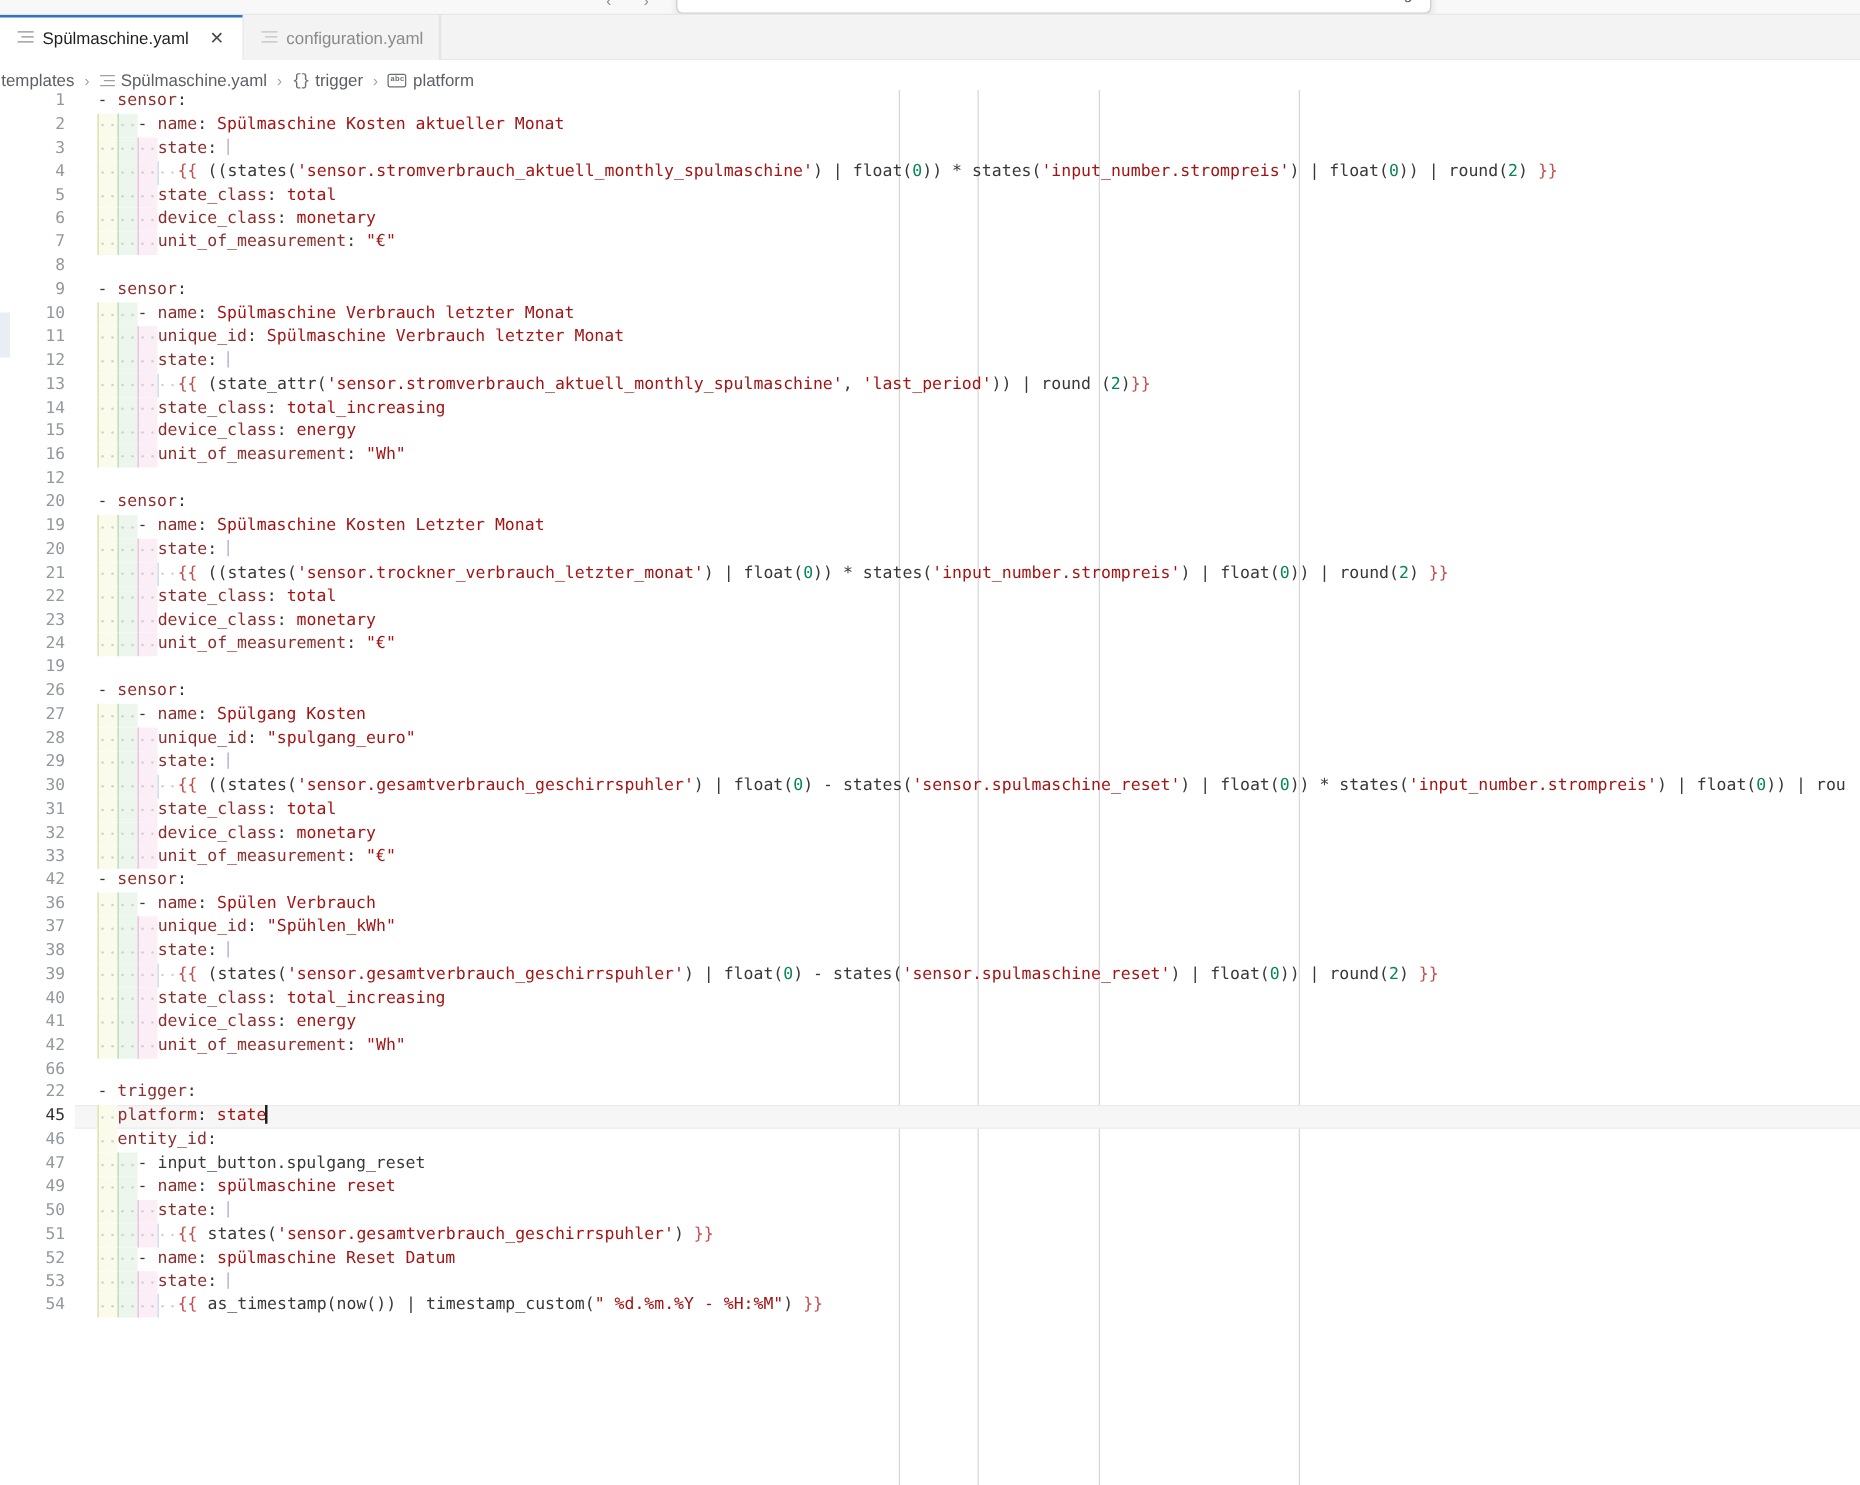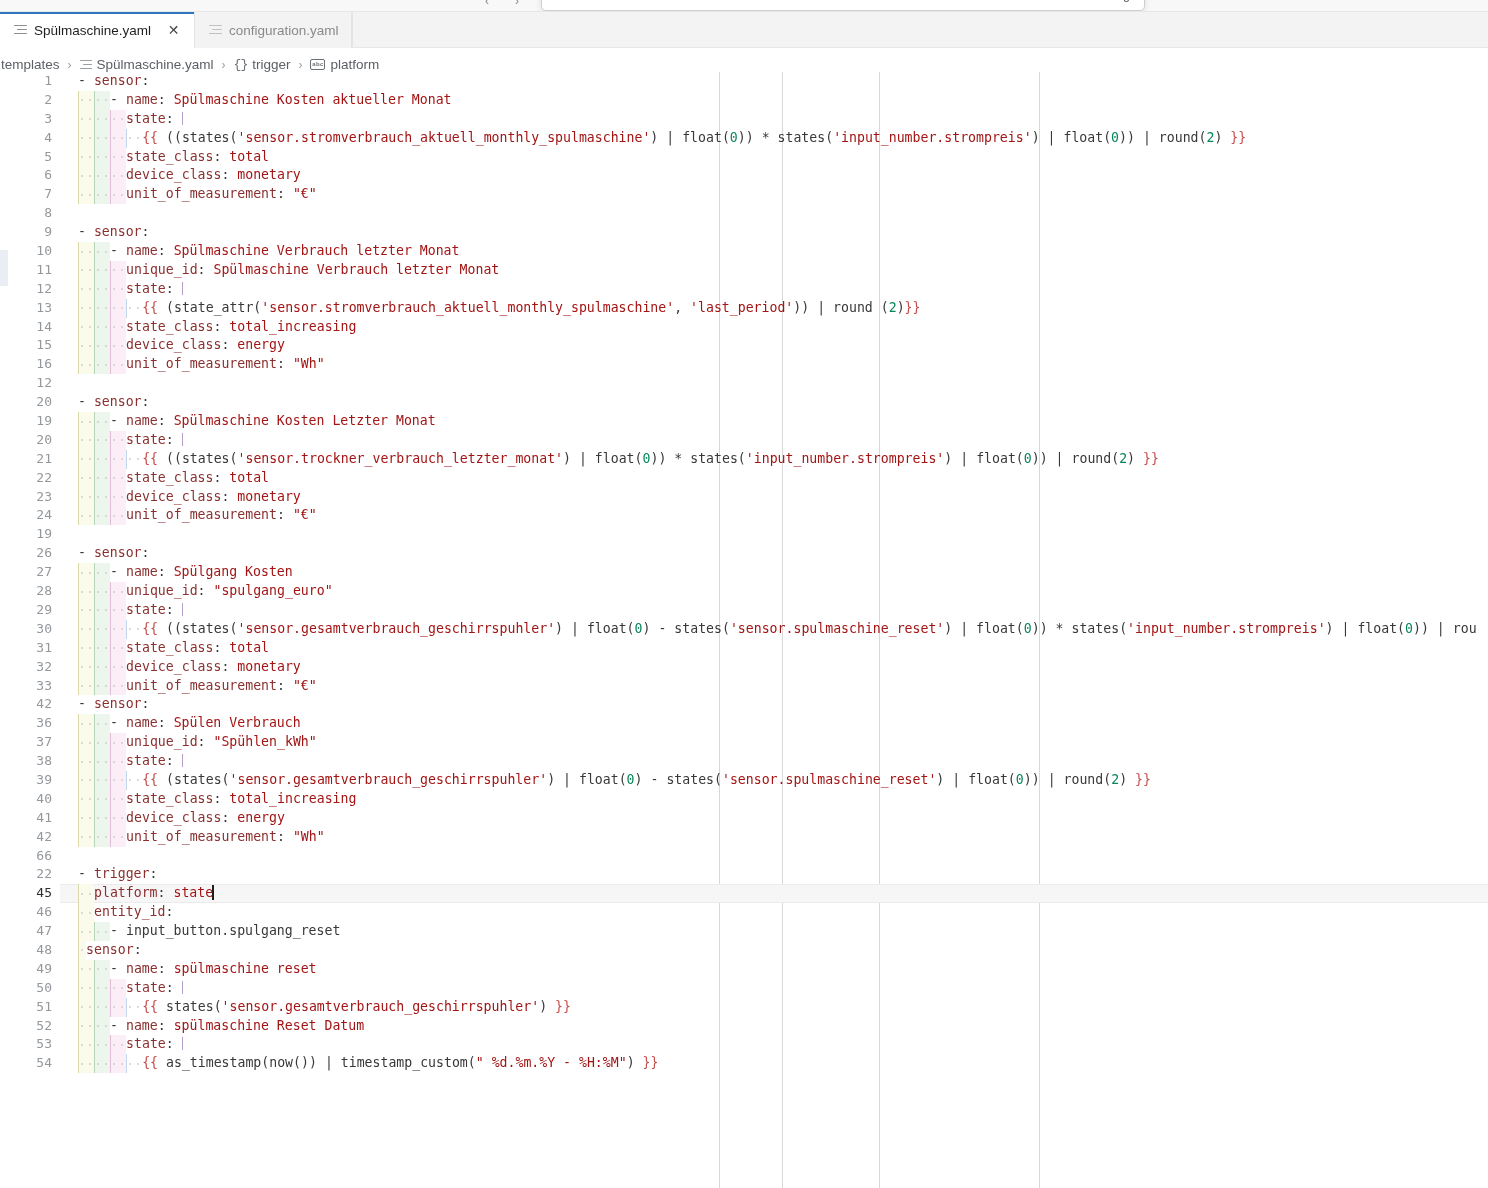--- a/index.html
+++ b/index.html
@@ -244,21 +244,20 @@
         <div class="line"><div class="band b1" style="left:78px;width:16.04px"></div><div class="gline g1" style="left:78px"></div><div class="band b2" style="left:94.03999999999999px;width:16.04px"></div><div class="gline g2" style="left:94.03999999999999px"></div><div class="band b3" style="left:110.08px;width:16.04px"></div><div class="gline g3" style="left:110.08px"></div><div style="position:absolute;top:8.5px;width:2px;height:2px;border-radius:50%;background:#cfcfcf;left:81px"></div><div style="position:absolute;top:8.5px;width:2px;height:2px;border-radius:50%;background:#cfcfcf;left:89.02px"></div><div style="position:absolute;top:8.5px;width:2px;height:2px;border-radius:50%;background:#cfcfcf;left:97.03999999999999px"></div><div style="position:absolute;top:8.5px;width:2px;height:2px;border-radius:50%;background:#cfcfcf;left:105.06px"></div><div style="position:absolute;top:8.5px;width:2px;height:2px;border-radius:50%;background:#cfcfcf;left:113.08px"></div><div style="position:absolute;top:8.5px;width:2px;height:2px;border-radius:50%;background:#cfcfcf;left:121.1px"></div><span class="ln">38</span><span class="code" style="left:126.12px"><span class="t-key">state</span><span class="t-punct">:</span> <span class="ws-cursor"></span></span></div>
         <div class="line"><div class="band b1" style="left:78px;width:16.04px"></div><div class="gline g1" style="left:78px"></div><div class="band b2" style="left:94.03999999999999px;width:16.04px"></div><div class="gline g2" style="left:94.03999999999999px"></div><div class="band b3" style="left:110.08px;width:16.04px"></div><div class="gline g3" style="left:110.08px"></div><div class="gline g4" style="left:126.12px"></div><div style="position:absolute;top:8.5px;width:2px;height:2px;border-radius:50%;background:#cfcfcf;left:81px"></div><div style="position:absolute;top:8.5px;width:2px;height:2px;border-radius:50%;background:#cfcfcf;left:89.02px"></div><div style="position:absolute;top:8.5px;width:2px;height:2px;border-radius:50%;background:#cfcfcf;left:97.03999999999999px"></div><div style="position:absolute;top:8.5px;width:2px;height:2px;border-radius:50%;background:#cfcfcf;left:105.06px"></div><div style="position:absolute;top:8.5px;width:2px;height:2px;border-radius:50%;background:#cfcfcf;left:113.08px"></div><div style="position:absolute;top:8.5px;width:2px;height:2px;border-radius:50%;background:#cfcfcf;left:121.1px"></div><div style="position:absolute;top:8.5px;width:2px;height:2px;border-radius:50%;background:#cfcfcf;left:129.12px"></div><div style="position:absolute;top:8.5px;width:2px;height:2px;border-radius:50%;background:#cfcfcf;left:137.14px"></div><span class="ln">39</span><span class="code" style="left:142.16px"><span class="t-tmpl">{{</span><span class="t-op"> </span><span class="t-op">(</span><span class="t-fn">states</span><span class="t-op">(</span><span class="t-str">'sensor.gesamtverbrauch_geschirrspuhler'</span><span class="t-op">)</span><span class="t-op"> </span><span class="t-op">|</span><span class="t-op"> </span><span class="t-fn">float</span><span class="t-op">(</span><span class="t-num">0</span><span class="t-op">)</span><span class="t-op"> </span><span class="t-op">-</span><span class="t-op"> </span><span class="t-fn">states</span><span class="t-op">(</span><span class="t-str">'sensor.spulmaschine_reset'</span><span class="t-op">)</span><span class="t-op"> </span><span class="t-op">|</span><span class="t-op"> </span><span class="t-fn">float</span><span class="t-op">(</span><span class="t-num">0</span><span class="t-op">)</span><span class="t-op">)</span><span class="t-op"> </span><span class="t-op">|</span><span class="t-op"> </span><span class="t-fn">round</span><span class="t-op">(</span><span class="t-num">2</span><span class="t-op">)</span><span class="t-op"> </span><span class="t-tmpl">}}</span></span></div>
         <div class="line"><div class="band b1" style="left:78px;width:16.04px"></div><div class="gline g1" style="left:78px"></div><div class="band b2" style="left:94.03999999999999px;width:16.04px"></div><div class="gline g2" style="left:94.03999999999999px"></div><div class="band b3" style="left:110.08px;width:16.04px"></div><div class="gline g3" style="left:110.08px"></div><div style="position:absolute;top:8.5px;width:2px;height:2px;border-radius:50%;background:#cfcfcf;left:81px"></div><div style="position:absolute;top:8.5px;width:2px;height:2px;border-radius:50%;background:#cfcfcf;left:89.02px"></div><div style="position:absolute;top:8.5px;width:2px;height:2px;border-radius:50%;background:#cfcfcf;left:97.03999999999999px"></div><div style="position:absolute;top:8.5px;width:2px;height:2px;border-radius:50%;background:#cfcfcf;left:105.06px"></div><div style="position:absolute;top:8.5px;width:2px;height:2px;border-radius:50%;background:#cfcfcf;left:113.08px"></div><div style="position:absolute;top:8.5px;width:2px;height:2px;border-radius:50%;background:#cfcfcf;left:121.1px"></div><span class="ln">40</span><span class="code" style="left:126.12px"><span class="t-key">state_class</span><span class="t-punct">:</span> <span class="t-val">total_increasing</span></span></div>
         <div class="line"><div class="band b1" style="left:78px;width:16.04px"></div><div class="gline g1" style="left:78px"></div><div class="band b2" style="left:94.03999999999999px;width:16.04px"></div><div class="gline g2" style="left:94.03999999999999px"></div><div class="band b3" style="left:110.08px;width:16.04px"></div><div class="gline g3" style="left:110.08px"></div><div style="position:absolute;top:8.5px;width:2px;height:2px;border-radius:50%;background:#cfcfcf;left:81px"></div><div style="position:absolute;top:8.5px;width:2px;height:2px;border-radius:50%;background:#cfcfcf;left:89.02px"></div><div style="position:absolute;top:8.5px;width:2px;height:2px;border-radius:50%;background:#cfcfcf;left:97.03999999999999px"></div><div style="position:absolute;top:8.5px;width:2px;height:2px;border-radius:50%;background:#cfcfcf;left:105.06px"></div><div style="position:absolute;top:8.5px;width:2px;height:2px;border-radius:50%;background:#cfcfcf;left:113.08px"></div><div style="position:absolute;top:8.5px;width:2px;height:2px;border-radius:50%;background:#cfcfcf;left:121.1px"></div><span class="ln">41</span><span class="code" style="left:126.12px"><span class="t-key">device_class</span><span class="t-punct">:</span> <span class="t-val">energy</span></span></div>
         <div class="line"><div class="band b1" style="left:78px;width:16.04px"></div><div class="gline g1" style="left:78px"></div><div class="band b2" style="left:94.03999999999999px;width:16.04px"></div><div class="gline g2" style="left:94.03999999999999px"></div><div class="band b3" style="left:110.08px;width:16.04px"></div><div class="gline g3" style="left:110.08px"></div><div style="position:absolute;top:8.5px;width:2px;height:2px;border-radius:50%;background:#cfcfcf;left:81px"></div><div style="position:absolute;top:8.5px;width:2px;height:2px;border-radius:50%;background:#cfcfcf;left:89.02px"></div><div style="position:absolute;top:8.5px;width:2px;height:2px;border-radius:50%;background:#cfcfcf;left:97.03999999999999px"></div><div style="position:absolute;top:8.5px;width:2px;height:2px;border-radius:50%;background:#cfcfcf;left:105.06px"></div><div style="position:absolute;top:8.5px;width:2px;height:2px;border-radius:50%;background:#cfcfcf;left:113.08px"></div><div style="position:absolute;top:8.5px;width:2px;height:2px;border-radius:50%;background:#cfcfcf;left:121.1px"></div><span class="ln">42</span><span class="code" style="left:126.12px"><span class="t-key">unit_of_measurement</span><span class="t-punct">:</span> <span class="t-val">"Wh"</span></span></div>
         <div class="line"><span class="ln">66</span><span class="code" style="left:78px"></span></div>
         <div class="line"><span class="ln">22</span><span class="code" style="left:78px"><span class="t-dash">- </span><span class="t-key">trigger</span><span class="t-punct">:</span></span></div>
         <div class="line current"><div class="band b1" style="left:78px;width:16.04px"></div><div class="gline g1" style="left:78px"></div><div style="position:absolute;top:8.5px;width:2px;height:2px;border-radius:50%;background:#cfcfcf;left:81px"></div><div style="position:absolute;top:8.5px;width:2px;height:2px;border-radius:50%;background:#cfcfcf;left:89.02px"></div><span class="ln">45</span><span class="code" style="left:94.03999999999999px"><span class="t-key">platform</span><span class="t-punct">:</span> <span class="t-val">state</span><span class="cursor"></span></span></div>
         <div class="line"><div class="band b1" style="left:78px;width:16.04px"></div><div class="gline g1" style="left:78px"></div><div style="position:absolute;top:8.5px;width:2px;height:2px;border-radius:50%;background:#cfcfcf;left:81px"></div><div style="position:absolute;top:8.5px;width:2px;height:2px;border-radius:50%;background:#cfcfcf;left:89.02px"></div><span class="ln">46</span><span class="code" style="left:94.03999999999999px"><span class="t-key">entity_id</span><span class="t-punct">:</span></span></div>
         <div class="line"><div class="band b1" style="left:78px;width:16.04px"></div><div class="gline g1" style="left:78px"></div><div class="band b2" style="left:94.03999999999999px;width:16.04px"></div><div class="gline g2" style="left:94.03999999999999px"></div><div style="position:absolute;top:8.5px;width:2px;height:2px;border-radius:50%;background:#cfcfcf;left:81px"></div><div style="position:absolute;top:8.5px;width:2px;height:2px;border-radius:50%;background:#cfcfcf;left:89.02px"></div><div style="position:absolute;top:8.5px;width:2px;height:2px;border-radius:50%;background:#cfcfcf;left:97.03999999999999px"></div><div style="position:absolute;top:8.5px;width:2px;height:2px;border-radius:50%;background:#cfcfcf;left:105.06px"></div><span class="ln">47</span><span class="code" style="left:110.08px"><span class="t-dash">- </span><span class="t-fn">input_button</span><span class="t-op">.</span><span class="t-fn">spulgang_reset</span></span></div>
-        <div class="line"><div class="band b1" style="left:78px;width:8.02px"></div><div class="gline g1" style="left:78px"></div><div style="position:absolute;top:8.5px;width:2px;height:2px;border-radius:50%;background:#cfcfcf;left:81px"></div><span class="ln">48</span><span class="code" style="left:86.02px"><span class="t-key">sensor</span><span class="t-punct">:</span></span></div>
         <div class="line"><div class="band b1" style="left:78px;width:16.04px"></div><div class="gline g1" style="left:78px"></div><div class="band b2" style="left:94.03999999999999px;width:16.04px"></div><div class="gline g2" style="left:94.03999999999999px"></div><div style="position:absolute;top:8.5px;width:2px;height:2px;border-radius:50%;background:#cfcfcf;left:81px"></div><div style="position:absolute;top:8.5px;width:2px;height:2px;border-radius:50%;background:#cfcfcf;left:89.02px"></div><div style="position:absolute;top:8.5px;width:2px;height:2px;border-radius:50%;background:#cfcfcf;left:97.03999999999999px"></div><div style="position:absolute;top:8.5px;width:2px;height:2px;border-radius:50%;background:#cfcfcf;left:105.06px"></div><span class="ln">49</span><span class="code" style="left:110.08px"><span class="t-dash">- </span><span class="t-key">name</span><span class="t-punct">:</span> <span class="t-val">spülmaschine reset</span></span></div>
         <div class="line"><div class="band b1" style="left:78px;width:16.04px"></div><div class="gline g1" style="left:78px"></div><div class="band b2" style="left:94.03999999999999px;width:16.04px"></div><div class="gline g2" style="left:94.03999999999999px"></div><div class="band b3" style="left:110.08px;width:16.04px"></div><div class="gline g3" style="left:110.08px"></div><div style="position:absolute;top:8.5px;width:2px;height:2px;border-radius:50%;background:#cfcfcf;left:81px"></div><div style="position:absolute;top:8.5px;width:2px;height:2px;border-radius:50%;background:#cfcfcf;left:89.02px"></div><div style="position:absolute;top:8.5px;width:2px;height:2px;border-radius:50%;background:#cfcfcf;left:97.03999999999999px"></div><div style="position:absolute;top:8.5px;width:2px;height:2px;border-radius:50%;background:#cfcfcf;left:105.06px"></div><div style="position:absolute;top:8.5px;width:2px;height:2px;border-radius:50%;background:#cfcfcf;left:113.08px"></div><div style="position:absolute;top:8.5px;width:2px;height:2px;border-radius:50%;background:#cfcfcf;left:121.1px"></div><span class="ln">50</span><span class="code" style="left:126.12px"><span class="t-key">state</span><span class="t-punct">:</span> <span class="ws-cursor"></span></span></div>
         <div class="line"><div class="band b1" style="left:78px;width:16.04px"></div><div class="gline g1" style="left:78px"></div><div class="band b2" style="left:94.03999999999999px;width:16.04px"></div><div class="gline g2" style="left:94.03999999999999px"></div><div class="band b3" style="left:110.08px;width:16.04px"></div><div class="gline g3" style="left:110.08px"></div><div class="gline g4" style="left:126.12px"></div><div style="position:absolute;top:8.5px;width:2px;height:2px;border-radius:50%;background:#cfcfcf;left:81px"></div><div style="position:absolute;top:8.5px;width:2px;height:2px;border-radius:50%;background:#cfcfcf;left:89.02px"></div><div style="position:absolute;top:8.5px;width:2px;height:2px;border-radius:50%;background:#cfcfcf;left:97.03999999999999px"></div><div style="position:absolute;top:8.5px;width:2px;height:2px;border-radius:50%;background:#cfcfcf;left:105.06px"></div><div style="position:absolute;top:8.5px;width:2px;height:2px;border-radius:50%;background:#cfcfcf;left:113.08px"></div><div style="position:absolute;top:8.5px;width:2px;height:2px;border-radius:50%;background:#cfcfcf;left:121.1px"></div><div style="position:absolute;top:8.5px;width:2px;height:2px;border-radius:50%;background:#cfcfcf;left:129.12px"></div><div style="position:absolute;top:8.5px;width:2px;height:2px;border-radius:50%;background:#cfcfcf;left:137.14px"></div><span class="ln">51</span><span class="code" style="left:142.16px"><span class="t-tmpl">{{</span><span class="t-op"> </span><span class="t-fn">states</span><span class="t-op">(</span><span class="t-str">'sensor.gesamtverbrauch_geschirrspuhler'</span><span class="t-op">)</span><span class="t-op"> </span><span class="t-tmpl">}}</span></span></div>
         <div class="line"><div class="band b1" style="left:78px;width:16.04px"></div><div class="gline g1" style="left:78px"></div><div class="band b2" style="left:94.03999999999999px;width:16.04px"></div><div class="gline g2" style="left:94.03999999999999px"></div><div style="position:absolute;top:8.5px;width:2px;height:2px;border-radius:50%;background:#cfcfcf;left:81px"></div><div style="position:absolute;top:8.5px;width:2px;height:2px;border-radius:50%;background:#cfcfcf;left:89.02px"></div><div style="position:absolute;top:8.5px;width:2px;height:2px;border-radius:50%;background:#cfcfcf;left:97.03999999999999px"></div><div style="position:absolute;top:8.5px;width:2px;height:2px;border-radius:50%;background:#cfcfcf;left:105.06px"></div><span class="ln">52</span><span class="code" style="left:110.08px"><span class="t-dash">- </span><span class="t-key">name</span><span class="t-punct">:</span> <span class="t-val">spülmaschine Reset Datum</span></span></div>
         <div class="line"><div class="band b1" style="left:78px;width:16.04px"></div><div class="gline g1" style="left:78px"></div><div class="band b2" style="left:94.03999999999999px;width:16.04px"></div><div class="gline g2" style="left:94.03999999999999px"></div><div class="band b3" style="left:110.08px;width:16.04px"></div><div class="gline g3" style="left:110.08px"></div><div style="position:absolute;top:8.5px;width:2px;height:2px;border-radius:50%;background:#cfcfcf;left:81px"></div><div style="position:absolute;top:8.5px;width:2px;height:2px;border-radius:50%;background:#cfcfcf;left:89.02px"></div><div style="position:absolute;top:8.5px;width:2px;height:2px;border-radius:50%;background:#cfcfcf;left:97.03999999999999px"></div><div style="position:absolute;top:8.5px;width:2px;height:2px;border-radius:50%;background:#cfcfcf;left:105.06px"></div><div style="position:absolute;top:8.5px;width:2px;height:2px;border-radius:50%;background:#cfcfcf;left:113.08px"></div><div style="position:absolute;top:8.5px;width:2px;height:2px;border-radius:50%;background:#cfcfcf;left:121.1px"></div><span class="ln">53</span><span class="code" style="left:126.12px"><span class="t-key">state</span><span class="t-punct">:</span> <span class="ws-cursor"></span></span></div>
         <div class="line"><div class="band b1" style="left:78px;width:16.04px"></div><div class="gline g1" style="left:78px"></div><div class="band b2" style="left:94.03999999999999px;width:16.04px"></div><div class="gline g2" style="left:94.03999999999999px"></div><div class="band b3" style="left:110.08px;width:16.04px"></div><div class="gline g3" style="left:110.08px"></div><div class="gline g4" style="left:126.12px"></div><div style="position:absolute;top:8.5px;width:2px;height:2px;border-radius:50%;background:#cfcfcf;left:81px"></div><div style="position:absolute;top:8.5px;width:2px;height:2px;border-radius:50%;background:#cfcfcf;left:89.02px"></div><div style="position:absolute;top:8.5px;width:2px;height:2px;border-radius:50%;background:#cfcfcf;left:97.03999999999999px"></div><div style="position:absolute;top:8.5px;width:2px;height:2px;border-radius:50%;background:#cfcfcf;left:105.06px"></div><div style="position:absolute;top:8.5px;width:2px;height:2px;border-radius:50%;background:#cfcfcf;left:113.08px"></div><div style="position:absolute;top:8.5px;width:2px;height:2px;border-radius:50%;background:#cfcfcf;left:121.1px"></div><div style="position:absolute;top:8.5px;width:2px;height:2px;border-radius:50%;background:#cfcfcf;left:129.12px"></div><div style="position:absolute;top:8.5px;width:2px;height:2px;border-radius:50%;background:#cfcfcf;left:137.14px"></div><span class="ln">54</span><span class="code" style="left:142.16px"><span class="t-tmpl">{{</span><span class="t-op"> </span><span class="t-fn">as_timestamp</span><span class="t-op">(</span><span class="t-fn">now</span><span class="t-op">(</span><span class="t-op">)</span><span class="t-op">)</span><span class="t-op"> </span><span class="t-op">|</span><span class="t-op"> </span><span class="t-fn">timestamp_custom</span><span class="t-op">(</span><span class="t-str">" %d.%m.%Y - %H:%M"</span><span class="t-op">)</span><span class="t-op"> </span><span class="t-tmpl">}}</span></span></div>
       </div>
   </div>
 
 </div>

